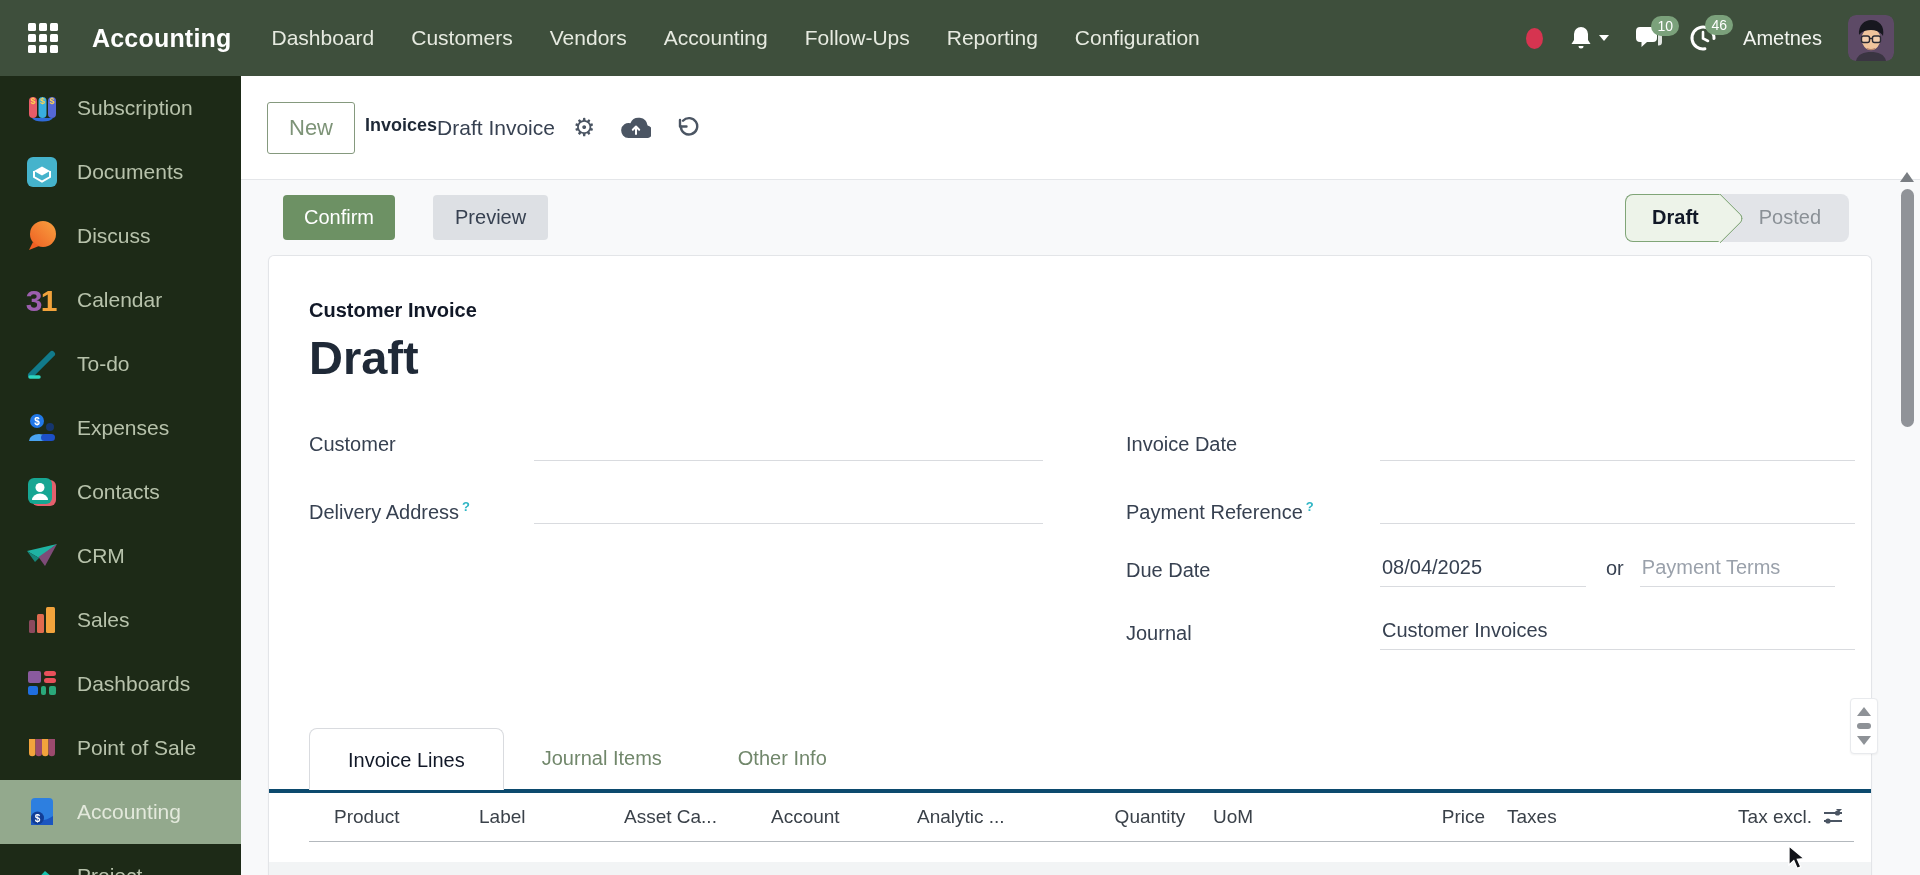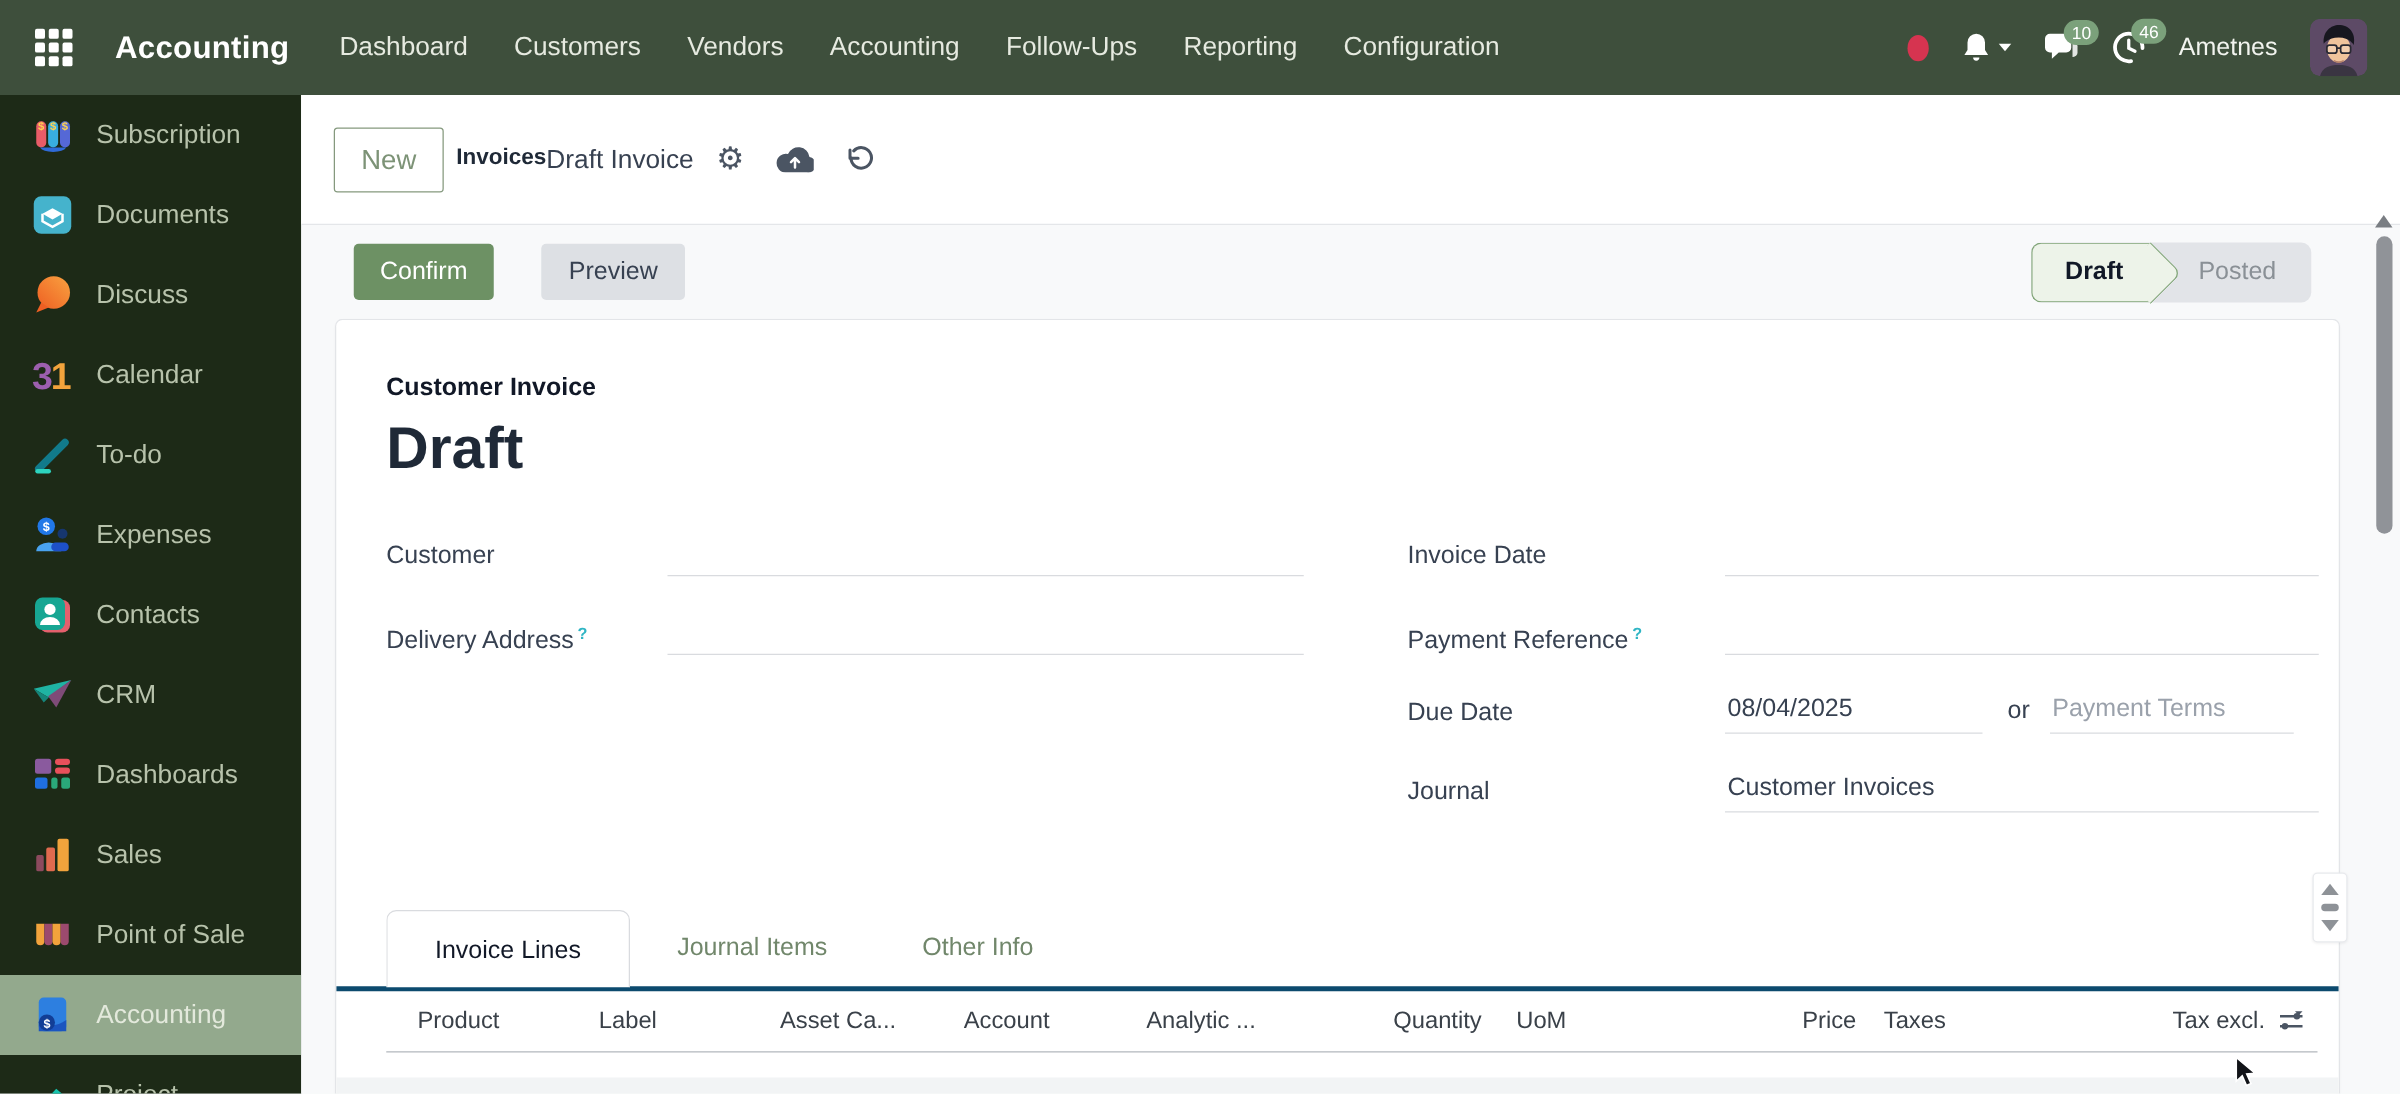--- a/index.html
+++ b/index.html
@@ -241,36 +241,36 @@
     <div class="sd-item">
       <svg class="sd-ic" viewBox="0 0 36 36">
           <polygon points="3,13 33,6 15,20" fill="#1fb3a3"></polygon>
           <polygon points="33,6 21,28 14.5,19" fill="#7e4b78"></polygon>
           <polygon points="3,13 15,20 11,24" fill="#15857a"></polygon>
         </svg>
       <span class="sd-label">CRM</span>
     </div>
     <div class="sd-item">
       <svg class="sd-ic" viewBox="0 0 36 36">
+          <rect x="5" y="18" width="6" height="13" rx="1.5" fill="#8c4a5e"></rect>
+          <rect x="13" y="12" width="7" height="19" rx="1.5" fill="#e06a4f"></rect>
+          <rect x="22" y="5" width="9" height="26" rx="1.5" fill="#f2a33c"></rect>
+        </svg>
+      <span class="sd-label">Sales</span>
+    </div>
+    <div class="sd-item">
+      <svg class="sd-ic" viewBox="0 0 36 36">
           <rect x="4" y="5" width="13" height="12" rx="2" fill="#8a5a9e"></rect>
           <rect x="20" y="5" width="12" height="5" rx="2.5" fill="#e8505b"></rect>
           <rect x="20" y="12" width="12" height="5" rx="2.5" fill="#e8505b"></rect>
           <rect x="4" y="20" width="10" height="9" rx="2" fill="#1f6fe0"></rect>
           <rect x="17" y="20" width="5" height="9" rx="2" fill="#2aa87a"></rect>
           <rect x="25" y="20" width="7" height="9" rx="2" fill="#2aa87a"></rect>
         </svg>
       <span class="sd-label">Dashboards</span>
-    </div>
-    <div class="sd-item">
-      <svg class="sd-ic" viewBox="0 0 36 36">
-          <rect x="5" y="18" width="6" height="13" rx="1.5" fill="#8c4a5e"></rect>
-          <rect x="13" y="12" width="7" height="19" rx="1.5" fill="#e06a4f"></rect>
-          <rect x="22" y="5" width="9" height="26" rx="1.5" fill="#f2a33c"></rect>
-        </svg>
-      <span class="sd-label">Sales</span>
     </div>
     <div class="sd-item">
       <svg class="sd-ic" viewBox="0 0 36 36">
           <path d="M5 9h6.5v14a3.25 3.25 0 0 1-6.5 0z" fill="#f2a33c"></path>
           <path d="M11.5 9H18v14a3.25 3.25 0 0 1-6.5 0z" fill="#9c4a6e"></path>
           <path d="M18 9h6.5v14a3.25 3.25 0 0 1-6.5 0z" fill="#f2a33c"></path>
           <path d="M24.5 9H31v14a3.25 3.25 0 0 1-6.5 0z" fill="#9c4a6e"></path>
         </svg>
       <span class="sd-label">Point of Sale</span>
     </div>

